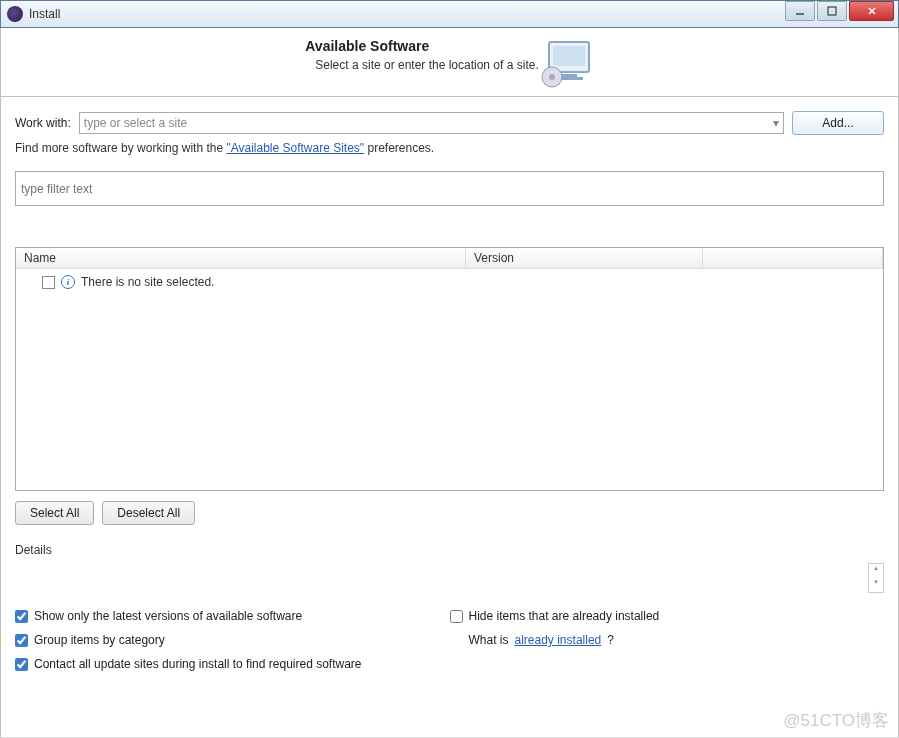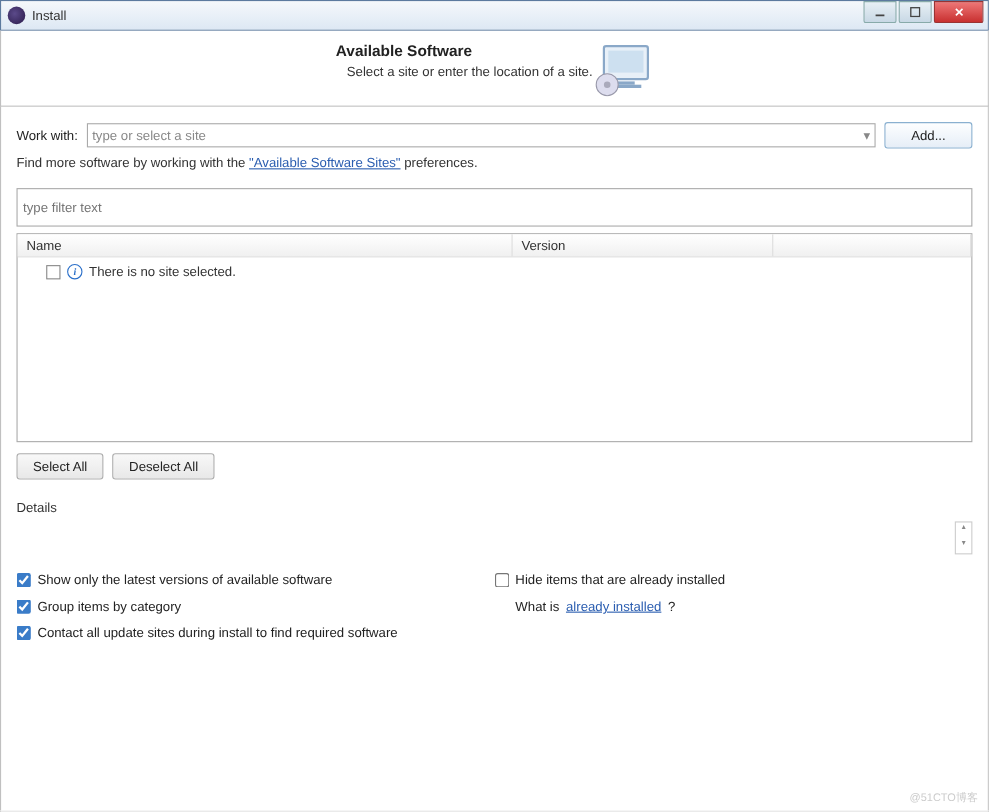--- a/index.html
+++ b/index.html
@@ -17,28 +17,28 @@
 .header h1 { font-size: 14px; font-weight: bold; color: #222; margin-bottom: 4px; }
 .header p { color: #333; margin-left: 10px; }
 .header-icon { width: 55px; height: 50px; position: relative; }
 
 .body-area { padding: 14px; border: 1px solid #c0c0c0; border-top: none; border-bottom: none; display: flex; flex-direction: column; gap: 6px; height: 640px; }
 
 .workwith { display: flex; align-items: center; gap: 8px; }
 .workwith label { color: #222; }
 .combo { flex: 1; height: 22px; border: 1px solid #aaa; background: #fff; display: flex; align-items: center; padding: 0 4px; color: #888; position: relative; }
 .combo-arrow { position: absolute; right: 4px; top: 50%; transform: translateY(-50%); }
-.add-btn { width: 80px; height: 24px; border: 1px solid #8ab0d0; background: linear-gradient(#fdfeff, #e6eef7); border-radius: 3px; color: #222; text-align: center; }
+.add-btn { width: 92px; height: 24px; border: 1px solid #8ab0d0; background: linear-gradient(#fdfeff, #e6eef7); border-radius: 3px; color: #222; text-align: center; }
 
 .findmore { text-align: left; color: #333; margin-bottom: 10px; }
 .findmore a { color: #2a5db0; text-decoration: underline; }
 
 .filter-input { width: 100%; height: 35px; border: 1px solid #aaa; padding: 0 5px; color: #888; background: #fff; }
 
-.tree-area { border: 1px solid #aaa; background: #fff; height: 190px; }
+.tree-area { border: 1px solid #aaa; background: #fff; height: 244px; margin-top: 35px; }
 .tree-header { display: flex; background: linear-gradient(#fff, #f0f0f0); border-bottom: 1px solid #ddd; }
 .tree-header div { padding: 3px 8px; color: #333; border-right: 1px solid #ddd; }
 .th-name { width: 450px; }
 .th-version { flex: 1; }
 .tree-body { padding: 6px; }
 .tree-item { display: flex; align-items: center; gap: 6px; padding-left: 20px; color: #333; }
 .tree-cb { width: 13px; height: 13px; border: 1px solid #888; background: #fff; }
 .info-icon { width: 14px; height: 14px; border-radius: 50%; border: 1.5px solid #2a6fc9; color: #2a6fc9; font-size: 9px; font-weight: bold; display: inline-flex; align-items: center; justify-content: center; font-style: italic; font-family: serif; }
 
 .sel-buttons { display: flex; gap: 8px; margin-top: 4px; }
@@ -50,21 +50,21 @@
 .spinner div { flex: 1; font-size: 7px; text-align: center; color: #888; }
 
 .checks { display: flex; margin-top: 6px; }
 .checks-col { flex: 1; display: flex; flex-direction: column; gap: 10px; }
 .check-row { display: flex; align-items: flex-end; gap: 6px; color: #222; }
 .check-row input { width: 13px; height: 13px; accent-color: #3a7cc8; }
 .check-row a { color: #2a5db0; text-decoration: underline; }
 
 .footer { border: 1px solid #c0c0c0; border-top: 1px solid #ddd; height: 48px; display: flex; align-items: center; padding: 0 14px; background: #fff; }
 
-.watermark { position: absolute; bottom: 6px; right: 10px; color: #ccc; font-size: 10px; }
+.watermark { position: absolute; bottom: 6px; right: 10px; color: #ccc; font-size: 17px; }
 </style>
 </head>
 <body>
 
 <div class="titlebar">
   <div class="titlebar-icon"></div>
   <div class="titlebar-text">Install</div>
   <div class="win-controls">
     <div class="win-btn">
         <svg viewBox="0 0 10 10">

